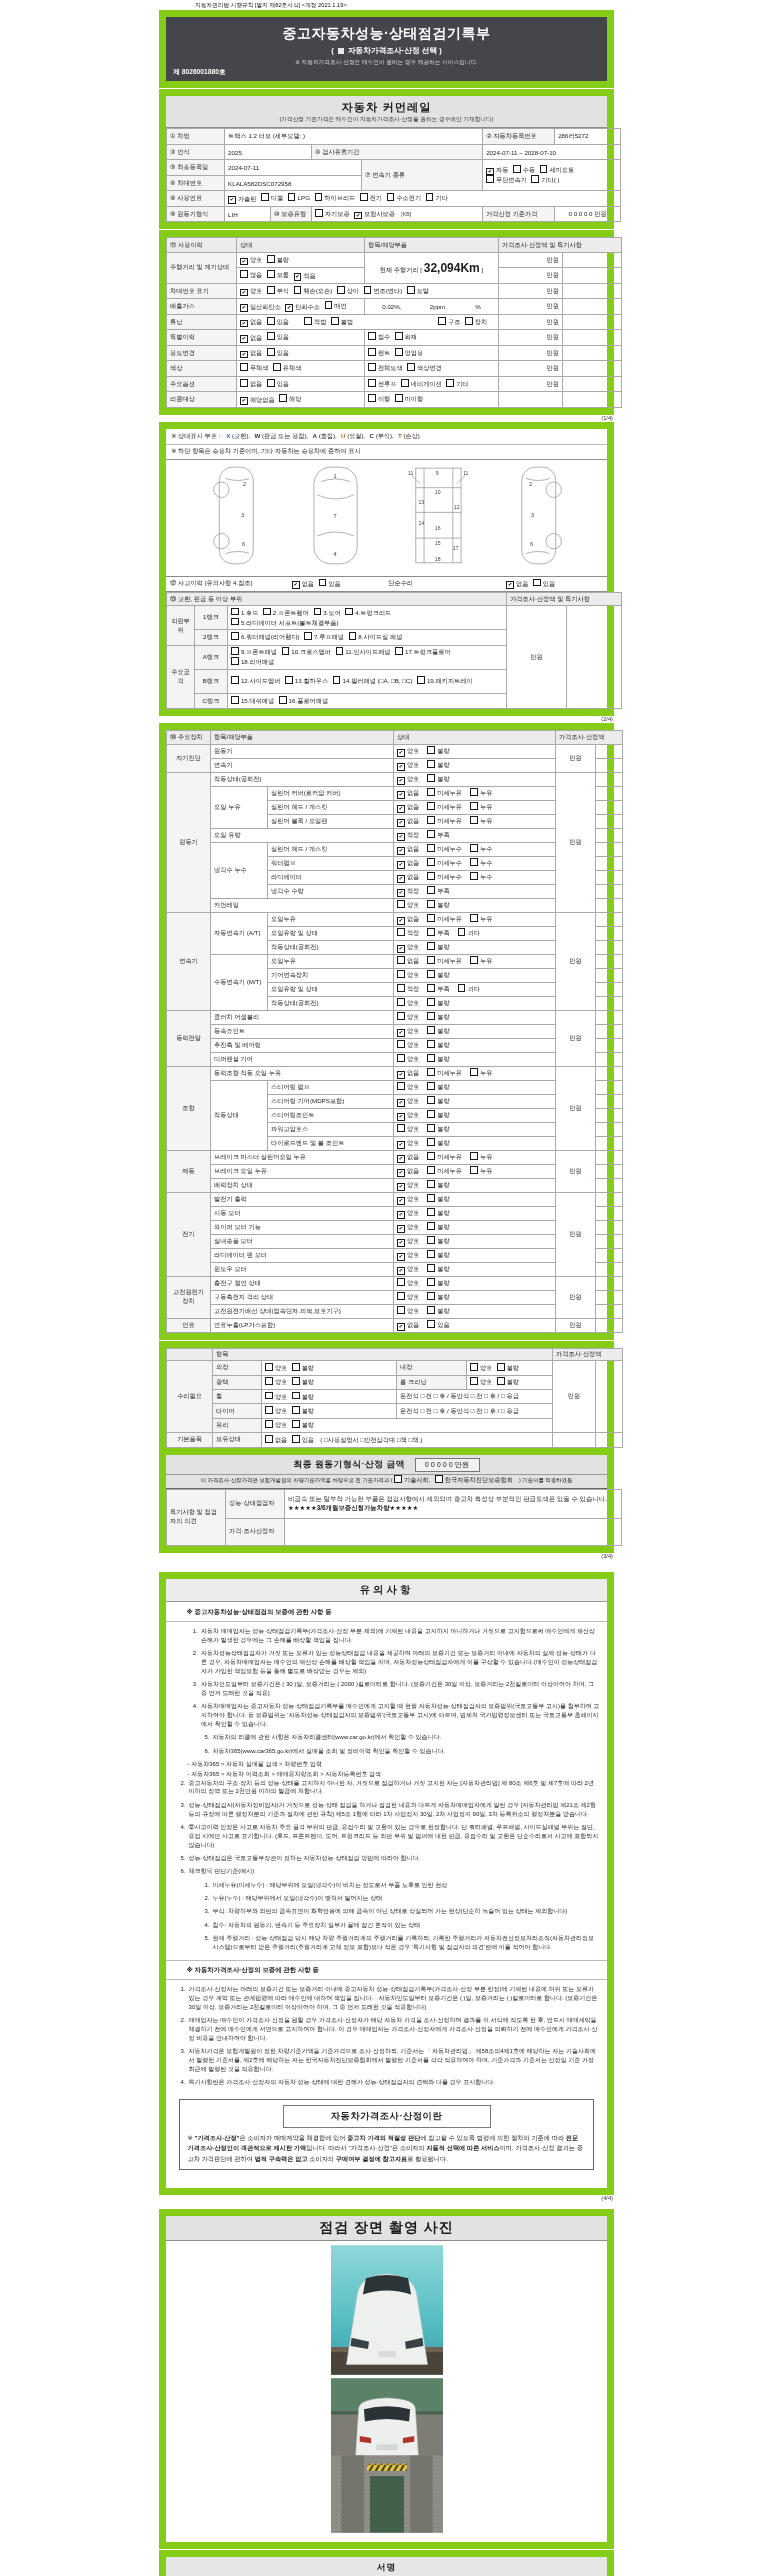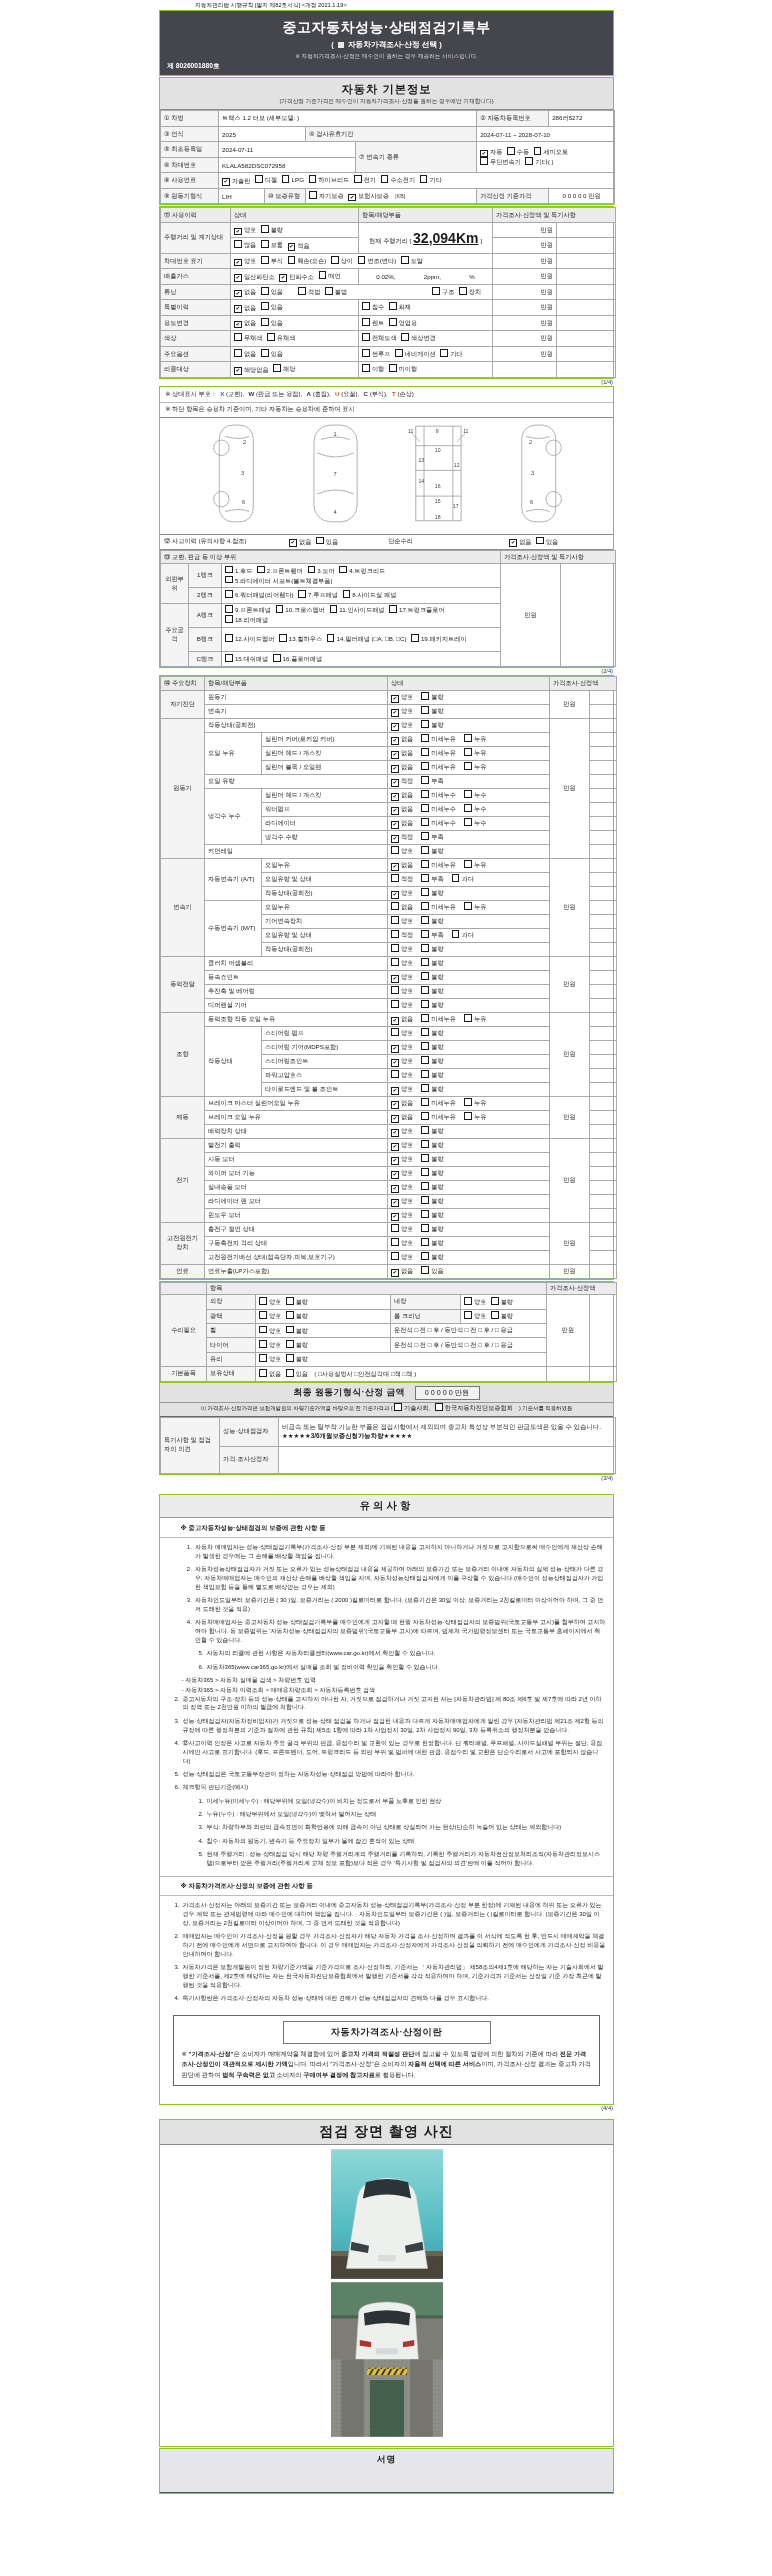--- a/index.html
+++ b/index.html
@@ -3,21 +3,21 @@
 <meta charset="utf-8">
 <style>
   html,body{margin:0;padding:0;}
   body{width:773px;height:2576px;background:#fff;overflow:hidden;
        font-family:"Liberation Sans","DejaVu Sans",sans-serif;color:#1c1c1c;}
   .doc{width:455px;margin-left:159px;position:relative;}
   .topnote{font-size:5.7px;color:#111;padding:1.5px 0 1px 36px;height:7.7px;}
   .pgmark{text-align:right;font-size:5.7px;color:#333;height:7.2px;line-height:7.2px;padding-right:1px;}
 
   
-  .box{border:1px solid #84cc16;background:#fff;}
+  .box{border:7px solid #84cc16;background:#fff;}
   .gapS{height:1px;}
 
   
   .hdr{background:#45464c;color:#fff;height:64px;position:relative;text-align:center;}
   .hdr .t1{font-size:14px;font-weight:700;letter-spacing:0.5px;padding-top:8.2px;}
   .hdr .t2{font-size:7.7px;font-weight:700;margin-top:3.1px;}
   .hdr .t2 .fsq{display:inline-block;width:5.7px;height:5.7px;background:#fff0;border:0;background-color:#e8e8e8;vertical-align:-0.5px;margin:0 2.1px;}
   .hdr .t3{font-size:5.7px;color:#dcdcdc;margin-top:2.1px;}
   .hdr .docno{position:absolute;left:7.2px;bottom:4.1px;font-size:6.7px;font-weight:700;}
 
@@ -72,21 +72,21 @@
   .finnote{font-size:5.4px;text-align:center;padding-bottom:2.1px;background:#e2e2e2;border-bottom:1px solid #666;}
 
   
   .photos{background:#fff;text-align:center;padding:4.1px 0 5.2px;}
   .photoframe{display:block;margin:0 auto 3.1px;}
 
   
   .signband{background:#e6e6e8;border-bottom:1px solid #55565b;position:relative;height:43px;}
   .signband .sg{font-size:8.8px;font-weight:700;text-align:center;padding-top:5.2px;letter-spacing:1px;}
   .emis{display:flex;justify-content:space-around;font-size:6.2px;}
-  .mil strong{font-size:14px;text-decoration:underline;}
+  .mil strong{font-size:12px;}
 </style>
 </head>
 <body>
 
 <div class="doc">
 
   <div class="topnote">자동차관리법 시행규칙 [별지 제82호서식] &lt;개정 2021.1.19&gt;</div>
 
   <div class="box hdr">
     <div class="t1">중고자동차성능·상태점검기록부</div>
@@ -96,21 +96,21 @@
       <span>자동차가격조사·산정 선택</span>
       <span>)</span>
     </div>
     <div class="t3">※ 자동차가격조사·산정은 매수인이 원하는 경우 제공하는 서비스입니다.</div>
     <div class="docno">제 8026001880호</div>
   </div>
   <div class="gapS"></div>
 
   <div class="box">
     <div class="sect">
-      <div class="st">자동차 기본정보</div>
+      <div class="st">자동차 커먼레일</div>
       <div class="sn">(가격산정 기준가격은 매수인이 자동차가격조사·산정을 원하는 경우에만 기재합니다)</div>
     </div>
     <table class="tbl">
       <colgroup>
           <col style="width:58px">
           <col style="width:46px">
           <col style="width:41px">
           <col style="width:50px">
           <col style="width:72px">
           <col style="width:49px">

